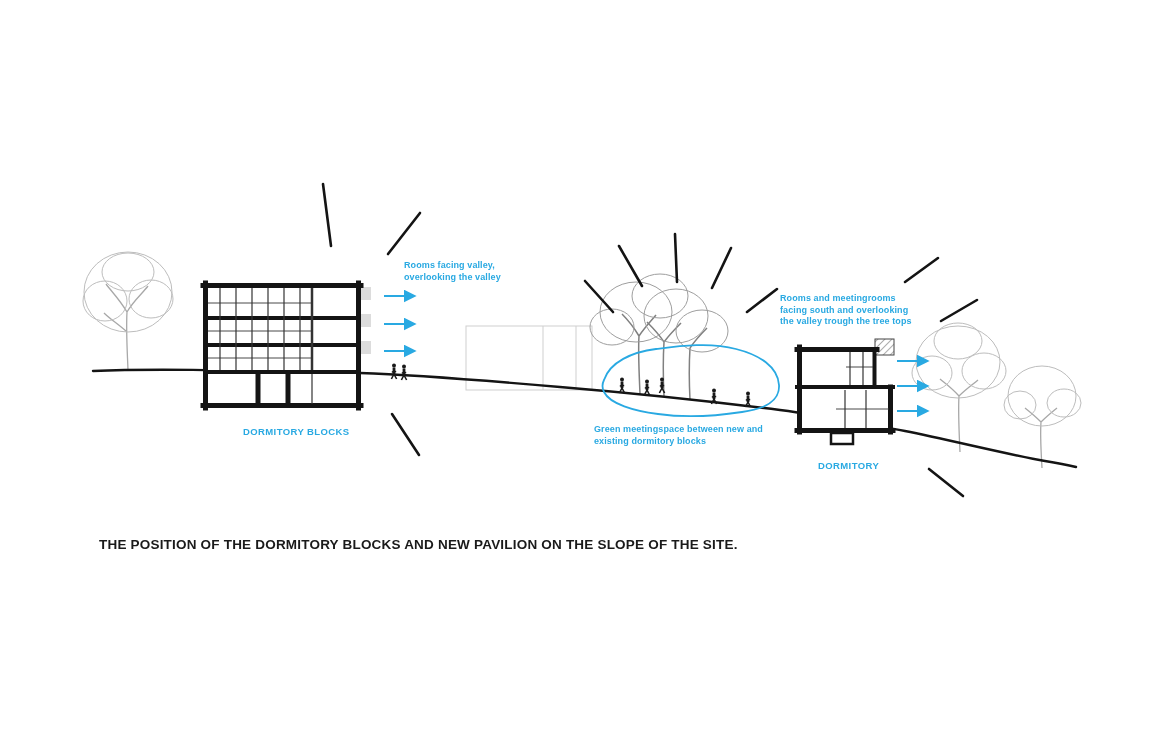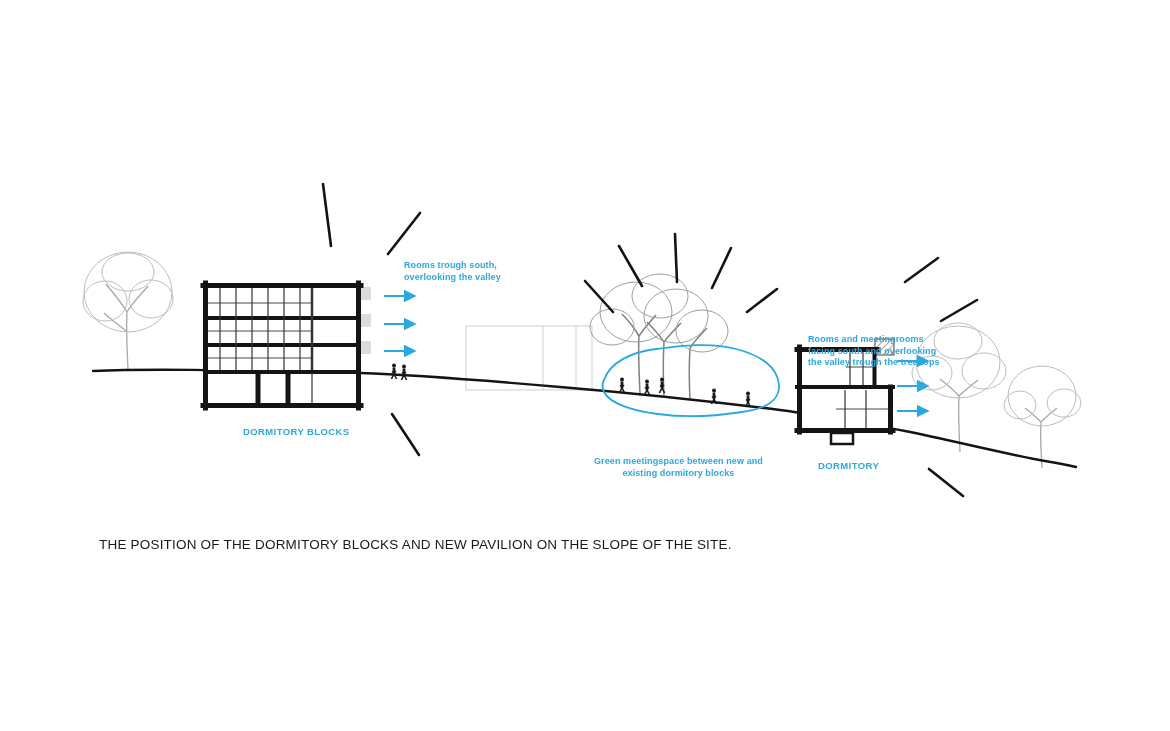--- a/index.html
+++ b/index.html
@@ -26,21 +26,21 @@
     font-size:9.5px;
     font-weight:bold;
     letter-spacing:0.4px;
     white-space:pre;
   }
   .caption{
     position:absolute;
     left:99px;top:537px;
     color:#1a1a1a;
     font-size:13.5px;
-    font-weight:normal;
+    font-weight:bold;
     letter-spacing:0.2px;
     white-space:pre;
   }
 </style>
 </head>
 <body>
 
 <div class="page">
 
   <svg class="diagram-svg" width="1170" height="731" viewBox="0 0 1170 731">
@@ -183,28 +183,28 @@
       <use href="#person" x="394" y="379"></use>
       <use href="#person" x="404" y="380"></use>
       <use href="#person" x="622" y="393"></use>
       <use href="#person" x="647" y="395"></use>
       <use href="#person" x="662" y="393"></use>
       <use href="#person" x="714" y="404"></use>
       <use href="#person" x="748" y="407"></use>
     </g>
   </svg>
 
-  <div class="ann" style="left:404px;top:260px;">Rooms trough south,
+  <div class="ann" style="left:404px;top:260px;">Rooms facing valley,
 overlooking the valley</div>
 
-  <div class="ann" style="left:808px;top:293px;margin-top:41px;">Rooms and meetingrooms
+  <div class="ann" style="left:780px;top:293px;">Rooms and meetingrooms
 facing south and overlooking
 the valley trough the tree tops</div>
 
-  <div class="ann" style="left:594px;top:456px;text-align:center;">Green meetingspace between new and
+  <div class="ann" style="left:594px;top:424px;">Green meetingspace between new and
 existing dormitory blocks</div>
 
   <div class="blocklabel" style="left:243px;top:426px;">DORMITORY BLOCKS</div>
 
   <div class="blocklabel" style="left:818px;top:460px;">DORMITORY</div>
 
   <div class="caption">THE POSITION OF THE DORMITORY BLOCKS AND NEW PAVILION ON THE SLOPE OF THE SITE.</div>
 
 </div>
 

